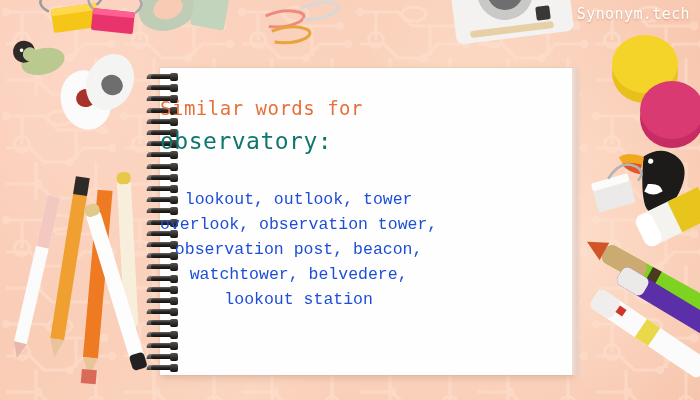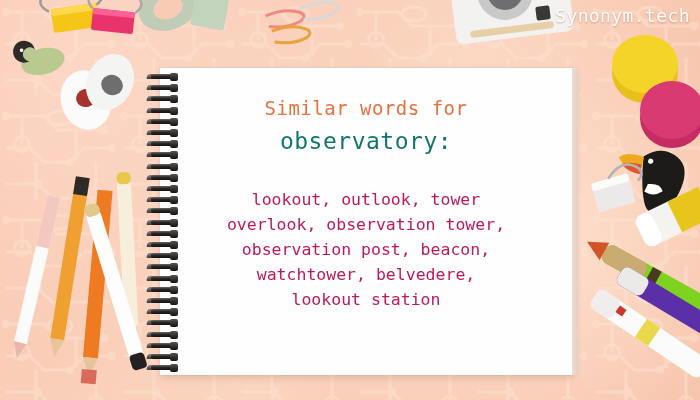--- a/index.html
+++ b/index.html
@@ -40,34 +40,34 @@
     position:absolute;right:-1px;top:-1px;width:8px;height:8px;border-radius:2px;
     background:linear-gradient(180deg,#55514e,#15130f);
   }
   .ring s{
     position:absolute;left:-4px;top:0px;width:9px;height:5px;border-radius:2px;
     background:linear-gradient(180deg,#8a8683,#3a3734);transform:skewX(-22deg);
   }
   
   #sheet-text{
     position:absolute;left:160px;top:68px;width:412px;height:307px;
-    display:flex;flex-direction:column;align-items:center;
+    display:flex;flex-direction:column;align-items:flex-start;
   }
   #title-line1{
     margin-top:29px;font-size:19px;letter-spacing:.5px;color:#e6703c;white-space:pre;
   }
   #title-line2{
     margin-top:9px;font-size:23px;letter-spacing:.5px;color:#0f766e;white-space:pre;
   }
   #synonyms{
-    margin-top:33px;font-size:16.5px;line-height:25px;color:#be185d;text-align:center;white-space:pre-line;
+    margin-top:33px;font-size:16.5px;line-height:25px;color:#1d4ed8;text-align:center;white-space:pre-line;font-family:Liberation Mono, monospace;
   }
   
   #brand{
-    position:absolute;right:10px;top:5px;font-size:18px;color:#ffffff;
+    position:absolute;right:10px;top:5px;font-size:15px;color:#ffffff;
     letter-spacing:.4px;text-shadow:0 1px 2px rgba(150,90,60,.45);
   }
   
   .obj{position:absolute;}
 </style>
 </head>
 <body>
 
 <div id="desk"></div>
 

